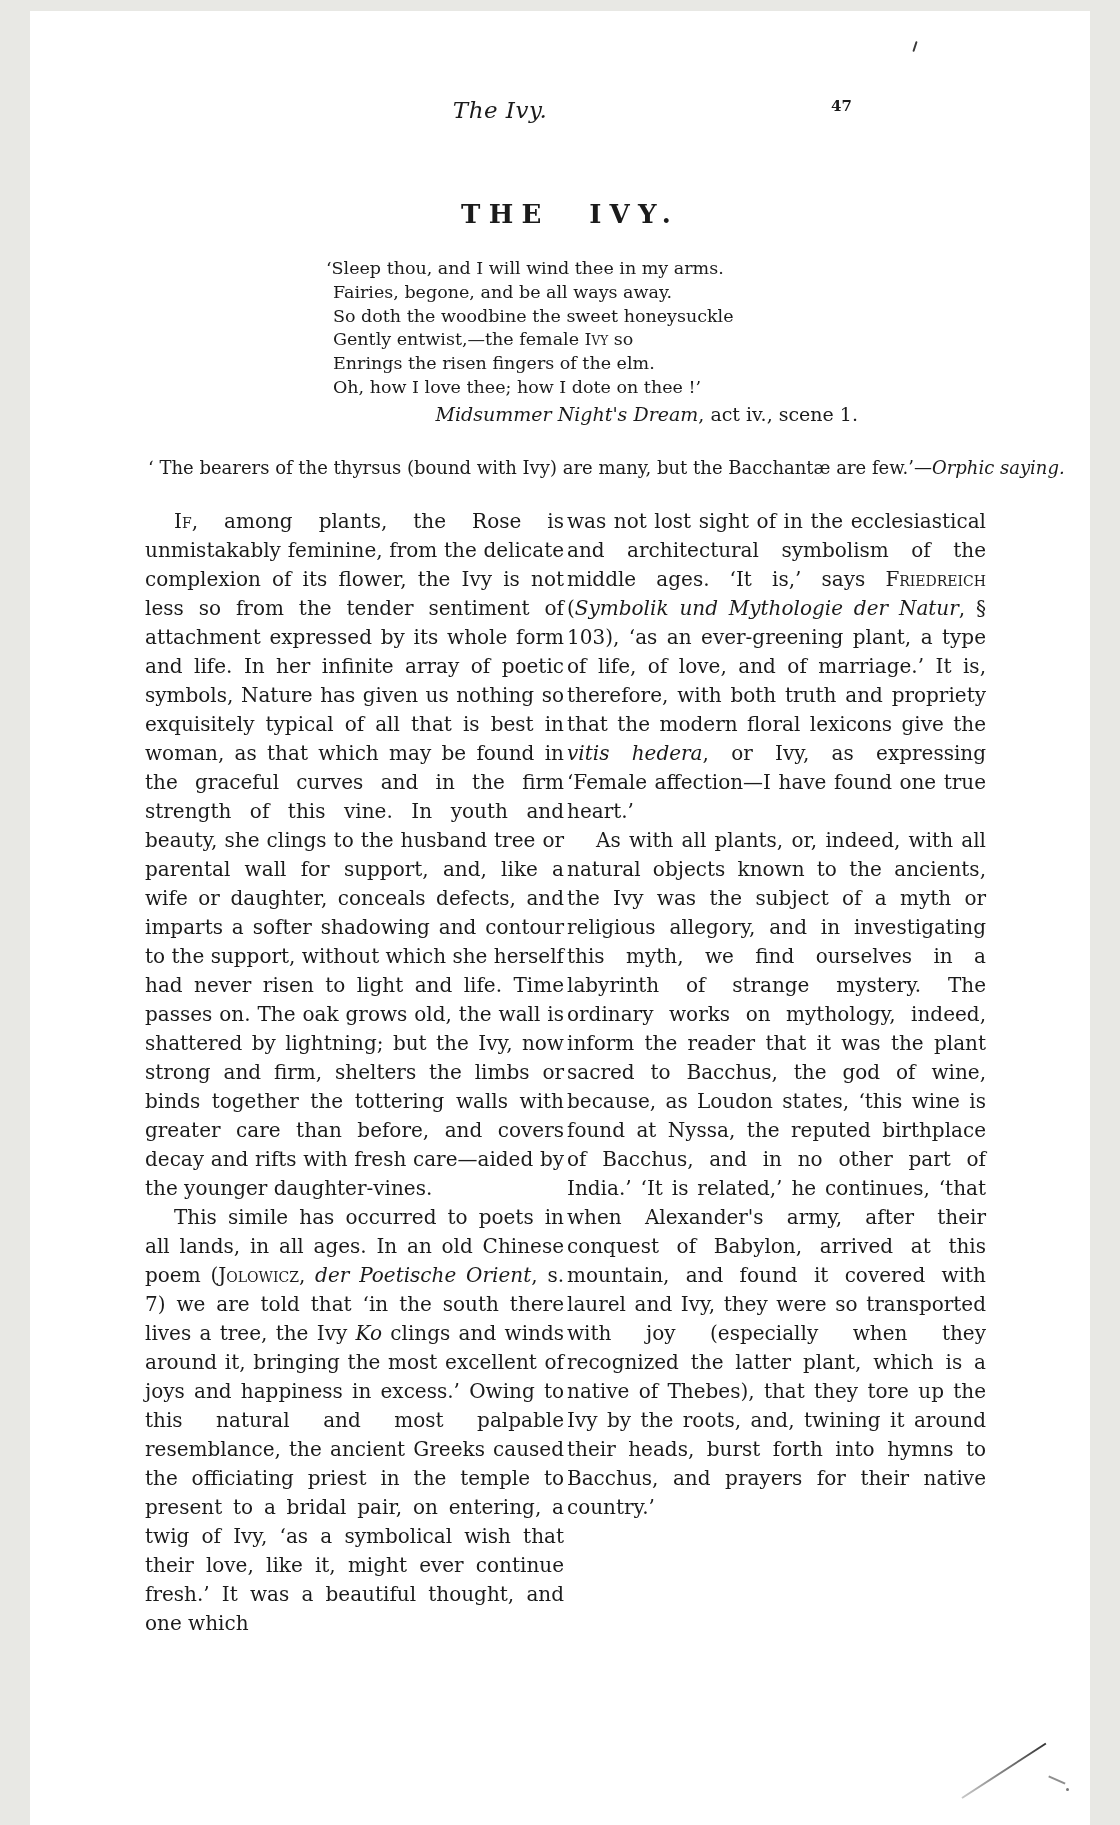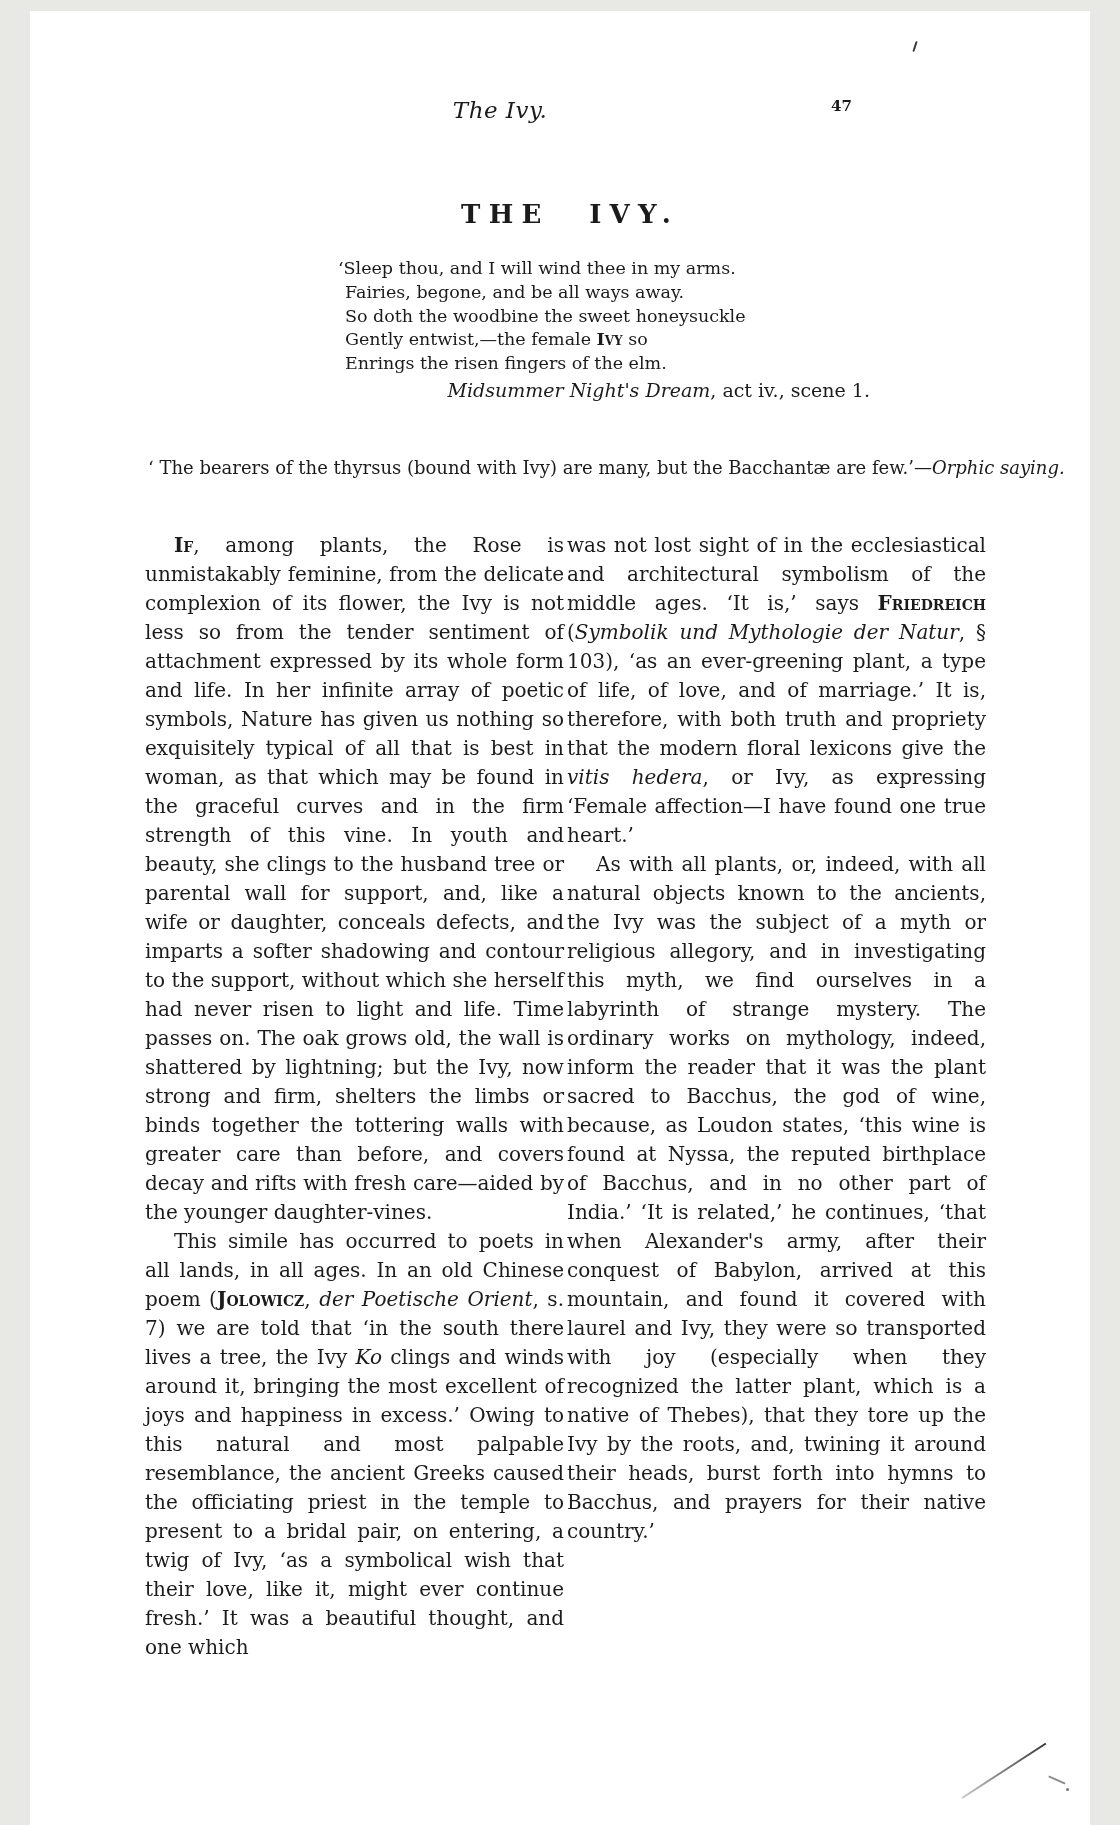--- a/index.html
+++ b/index.html
@@ -24,36 +24,36 @@
   .page-number { position: absolute; left: 686px; top: 0; font-size: 15px; font-weight: bold; }
 
   
   .chapter-title {
     position: absolute; top: 188px; left: 115px; width: 850px;
     text-align: center; font-size: 26px; font-weight: bold;
     letter-spacing: 0.32em; word-spacing: 0.85em;
   }
 
   
-  .epigraph { position: absolute; top: 246px; left: 315px; width: 525px; }
+  .epigraph { position: absolute; top: 246px; left: 303px; width: 525px; }
   .epigraph .line { font-size: 17.5px; line-height: 23.8px; white-space: nowrap; }
   .epigraph .line:first-child { text-indent: -7px; }
   .attribution { margin-top: 3px; text-align: right; font-size: 19px; }
 
   
   .motto { position: absolute; top: 446px; left: 118px; width: 847px; font-size: 18px; white-space: nowrap; }
 
   
-  .columns { position: absolute; top: 520px; left: 115px; width: 852px; display: flex; gap: 3px; }
+  .columns { position: absolute; top: 496px; left: 115px; width: 852px; display: flex; gap: 3px; }
   .col { width: 419px; font-size: 20px; line-height: 29px; text-align: justify; }
   .para { margin: 0; text-indent: 1.45em; }
   .para.noindent { text-indent: 0; }
 
   .i  { font-style: italic; }
-  .sc { font-variant: small-caps; font-weight: bold; }
+  .sc { font-variant: small-caps; }
 
   
   .artifact { position: absolute; background: #3a3a3a; }
   .tick-top { top: 30px; left: 884px; width: 2px; height: 11px; transform: rotate(18deg); border-radius: 1px; }
   .scratch-bottom {
     top: 1786px; left: 932px; width: 100px; height: 2px;
     transform: rotate(-33deg); transform-origin: left center;
     background: linear-gradient(90deg, rgba(40,40,40,.25), rgba(30,30,30,.9));
   }
   .scratch-tail {
@@ -74,20 +74,21 @@
 
   <div class="chapter-title">THE IVY.</div>
 
   <div class="epigraph">
     <div>
         <div class="line"><span>‘Sleep thou, and I will wind thee in my arms.</span></div>
         <div class="line"><span>Fairies, begone, and be all ways away.</span></div>
         <div class="line"><span>So doth the woodbine the sweet honeysuckle</span></div>
         <div class="line"><span>Gently entwist,—the female </span><span class="sc">Ivy</span><span> so</span></div>
         <div class="line"><span>Enrings the risen fingers of the elm.</span></div>
+        <div class="line"><span>Oh, how I love thee; how I dote on thee !’</span></div>
       </div>
     <div class="attribution"><span class="i">Midsummer Night's Dream</span><span>, act iv., scene 1.</span></div>
   </div>
 
   <div class="motto"><span>‘ The bearers of the thyrsus (bound with Ivy) are many, but the Bacchantæ are few.’—</span><span class="i">Orphic saying.</span></div>
 
   <div class="columns">
     <div class="col">
         <p class="para"><span class="sc">If</span><span>, among plants, the Rose is unmistakably feminine, from the delicate complexion of its flower, the Ivy is not less so from the tender sentiment of attachment expressed by its whole form and life.  In her infinite array of poetic symbols, Nature has given us nothing so exquisitely typical of all that is best in woman, as that which may be found in the graceful curves and in the firm strength of this vine.  In youth and beauty, she clings to the husband tree or parental wall for support, and, like a wife or daughter, conceals defects, and imparts a softer shadowing and contour to the support, without which she herself had never risen to light and life.  Time passes on.  The oak grows old, the wall is shattered by lightning; but the Ivy, now strong and firm, shelters the limbs or binds together the tottering walls with greater care than before, and covers decay and rifts with fresh care—aided by the younger daughter-vines.</span></p>
         <p class="para"><span>This simile has occurred to poets in all lands, in all ages.  In an old Chinese poem (</span><span class="sc">Jolowicz</span><span>, </span><span class="i">der Poetische Orient</span><span>, s. 7) we are told that ‘in the south there lives a tree, the Ivy </span><span class="i">Ko</span><span> clings and winds around it, bringing the most excellent of joys and happiness in excess.’  Owing to this natural and most palpable resemblance, the ancient Greeks caused the officiating priest in the temple to present to a bridal pair, on entering, a twig of Ivy, ‘as a symbolical wish that their love, like it, might ever continue fresh.’  It was a beautiful thought, and one which</span></p>

